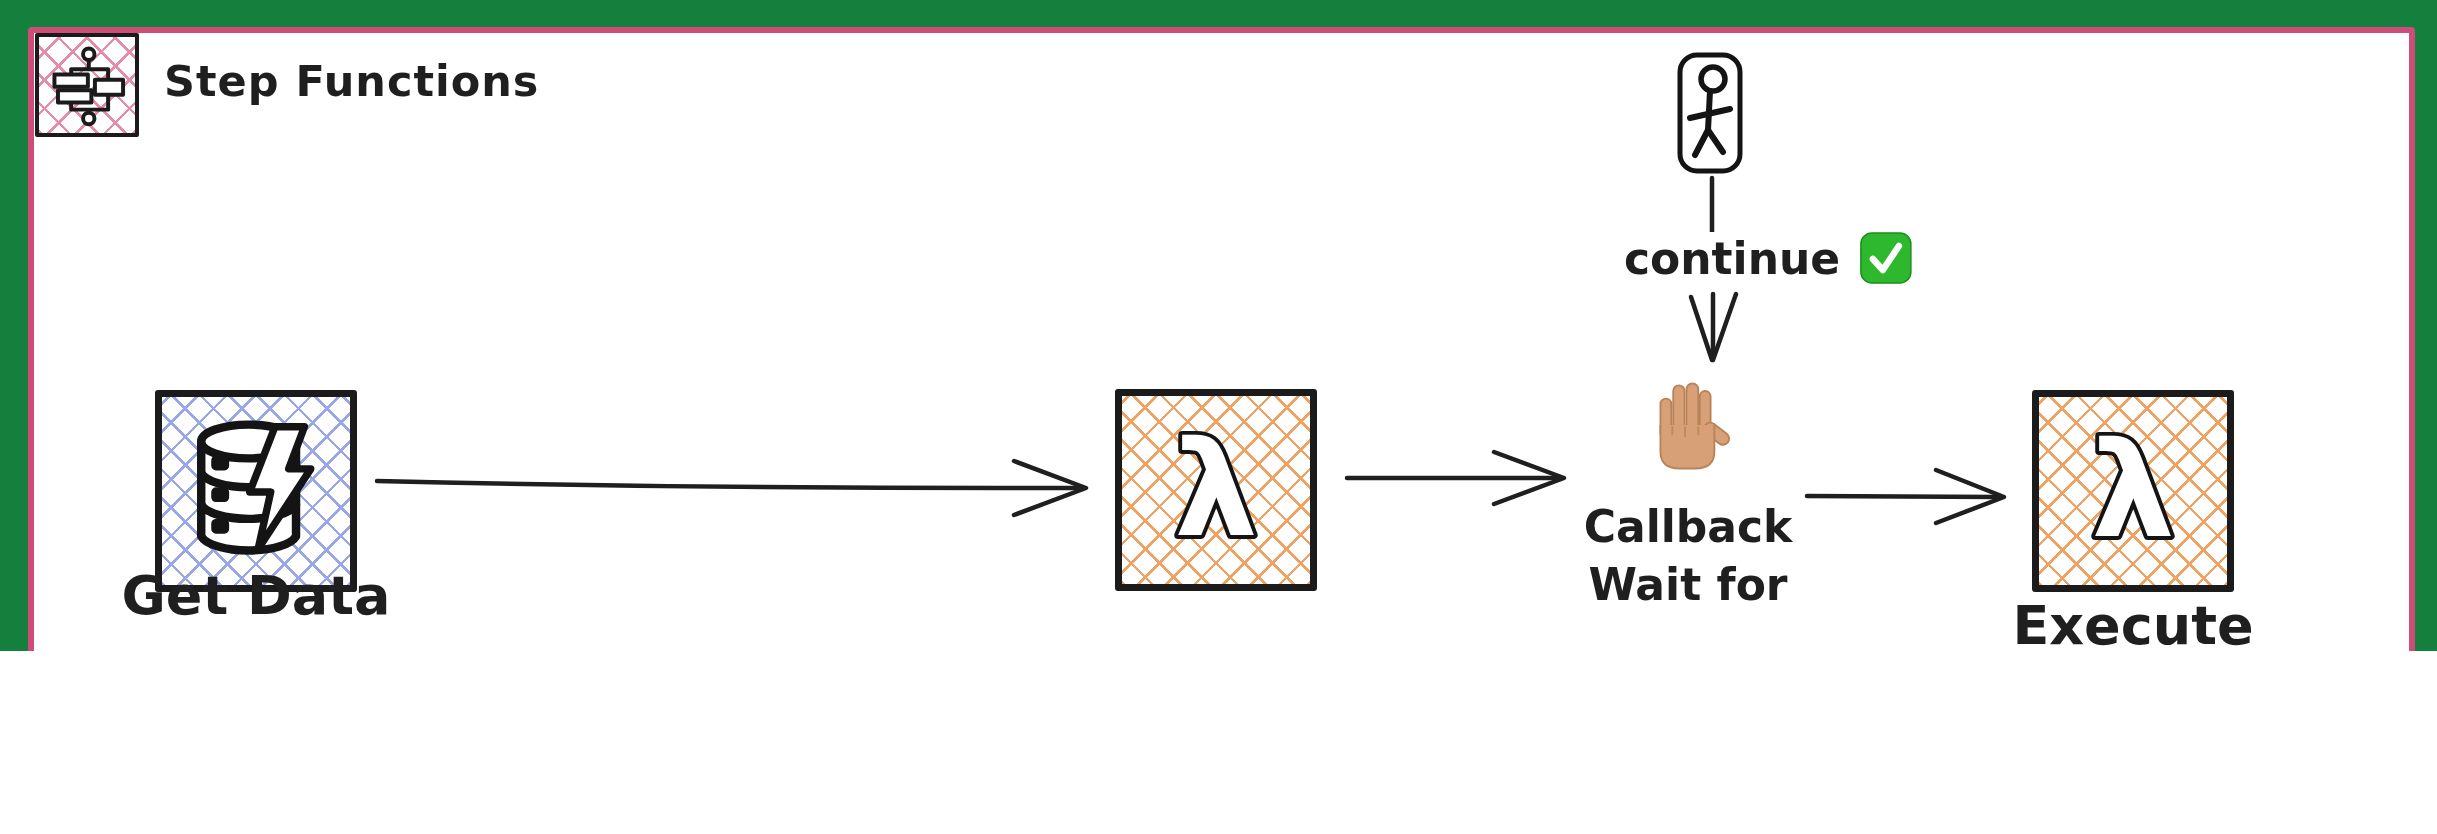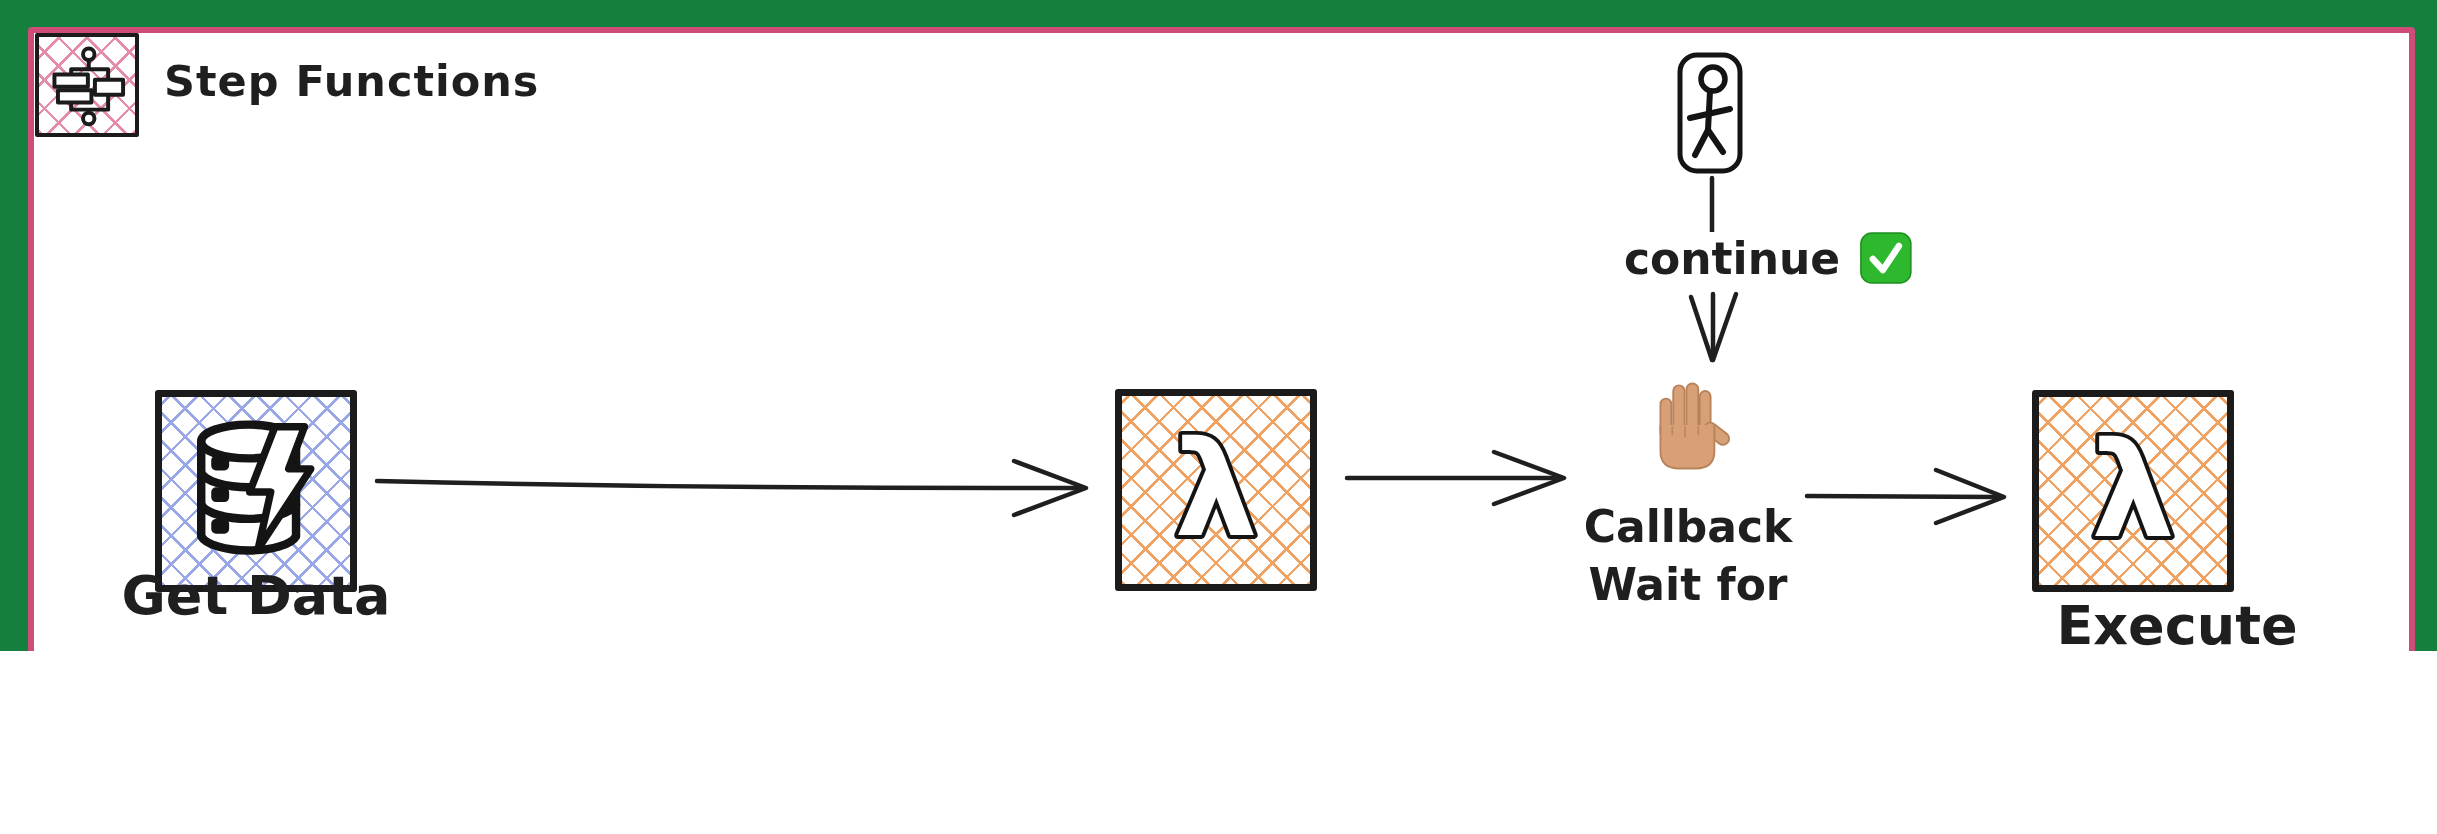--- a/index.html
+++ b/index.html
@@ -125,21 +125,21 @@
   <div class="wait-label" style="left:1688px;top:498px;">
     <div>Callback</div>
     <div>Wait for</div>
   </div>
 
   <div class="icon-box hatch" style="left: 2032px; top: 390px; --hc: #f0a263;">
     <svg width="174" height="174" viewBox="0 0 198 198">
       <text x="99" y="150" text-anchor="middle" font-family="DejaVu Sans, sans-serif" font-size="150" font-weight="700" fill="#ffffff" stroke="#141414" stroke-width="9" paint-order="stroke" stroke-linejoin="round">λ</text>
     </svg>
   </div>
-  <div class="node-label" style="left:2133px;top:594px;margin-left:44px;">Execute</div>
+  <div class="node-label" style="left:2133px;top:594px;">Execute</div>
 
   <div class="person-box">
     <svg width="66" height="122" viewBox="0 0 66 122">
       <rect x="3" y="3" width="60" height="116" rx="17" fill="#fff" stroke="#141414" stroke-width="5"></rect>
       <g stroke="#141414" stroke-width="6" fill="none" stroke-linecap="round">
         <circle cx="36" cy="27" r="12" stroke-width="5.5"></circle>
         <path d="M33,39 L31,78"></path>
         <path d="M13,66 L53,57"></path>
         <path d="M31,78 L18,103"></path>
         <path d="M31,78 L46,100"></path>

